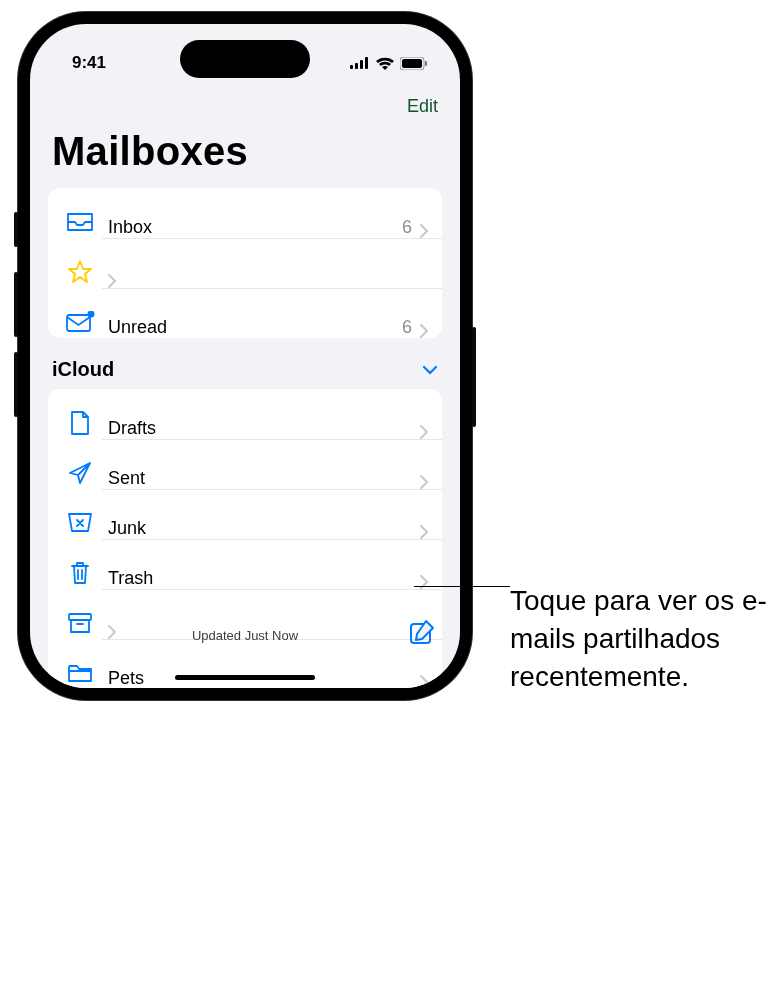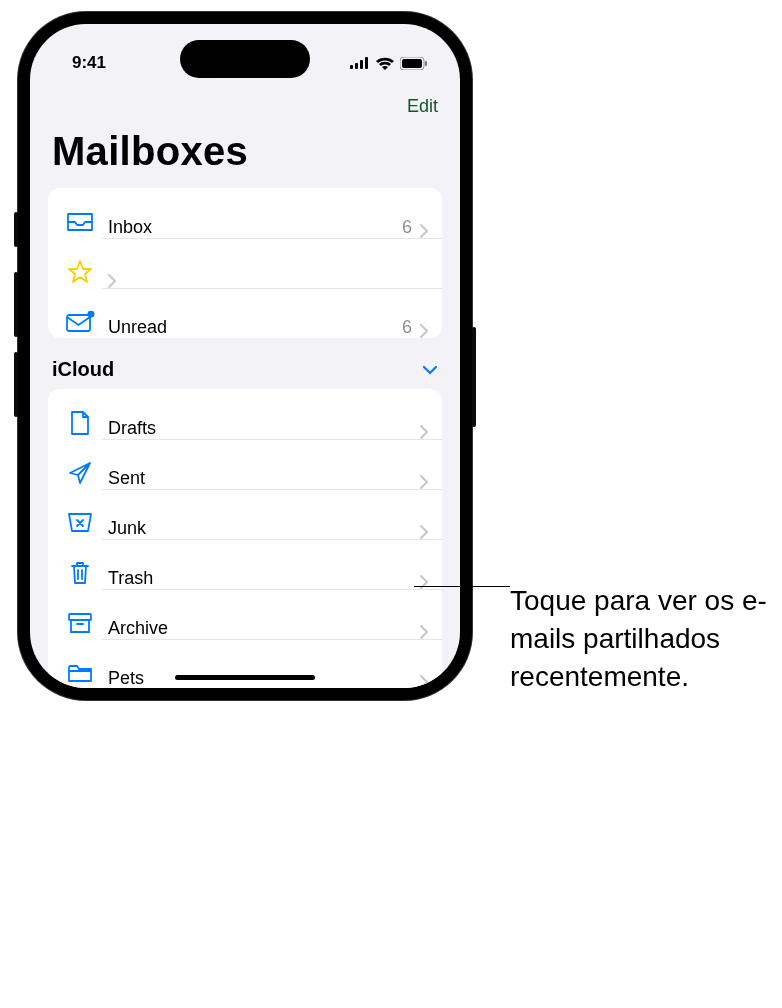--- a/index.html
+++ b/index.html
@@ -346,37 +346,45 @@
             <path d="M1 1 L7 7 L1 13" fill="none" stroke="currentColor" stroke-width="2" stroke-linecap="round"></path>
           </svg>
       </div>
       <div class="list-row">
         <span class="row-icon">
           <svg width="26" height="22" viewBox="0 0 26 22" fill="none" stroke="#007aff" stroke-width="1.8">
             <rect x="2" y="2" width="22" height="6" rx="1"></rect>
             <path d="M4 8 L4 20 L22 20 L22 8 M10 12 L16 12" stroke-linecap="round"></path>
           </svg>
         </span>
-        <span class="row-label">Archive</span>
         <svg class="chevron" width="8" height="14" viewBox="0 0 8 14">
             <path d="M1 1 L7 7 L1 13" fill="none" stroke="currentColor" stroke-width="2" stroke-linecap="round"></path>
           </svg>
       </div>
       <div class="list-row">
         <span class="row-icon">
           <svg width="26" height="22" viewBox="0 0 26 22" fill="none" stroke="#007aff" stroke-width="1.8">
             <path d="M2 5 L2 19 L24 19 L24 7 L12 7 L10 4 L3 4 Z M2 9 L24 9" stroke-linejoin="round"></path>
           </svg>
         </span>
         <span class="row-label">Pets</span>
         <svg class="chevron" width="8" height="14" viewBox="0 0 8 14">
             <path d="M1 1 L7 7 L1 13" fill="none" stroke="currentColor" stroke-width="2" stroke-linecap="round"></path>
           </svg>
       </div>
     </div>
 
+    <div class="bottom-bar">
+      <span class="bottom-status">Updated Just Now</span>
+      <span class="compose-btn">
+        <svg width="28" height="28" viewBox="0 0 28 28" fill="none" stroke="#007aff" stroke-width="2">
+          <rect x="3" y="6" width="19" height="19" rx="3"></rect>
+          <path d="M18 3 L25 10 L14 21 L8 22 L9 16 Z" fill="#f2f2f7" stroke-linejoin="round"></path>
+        </svg>
+      </span>
+    </div>
 
     <div class="home-indicator"></div>
   </div>
 </div>
 
 <div class="callout-line"></div>
 <div class="callout">Toque para ver os e-mails partilhados recentemente.</div>
 
 </body></html>

